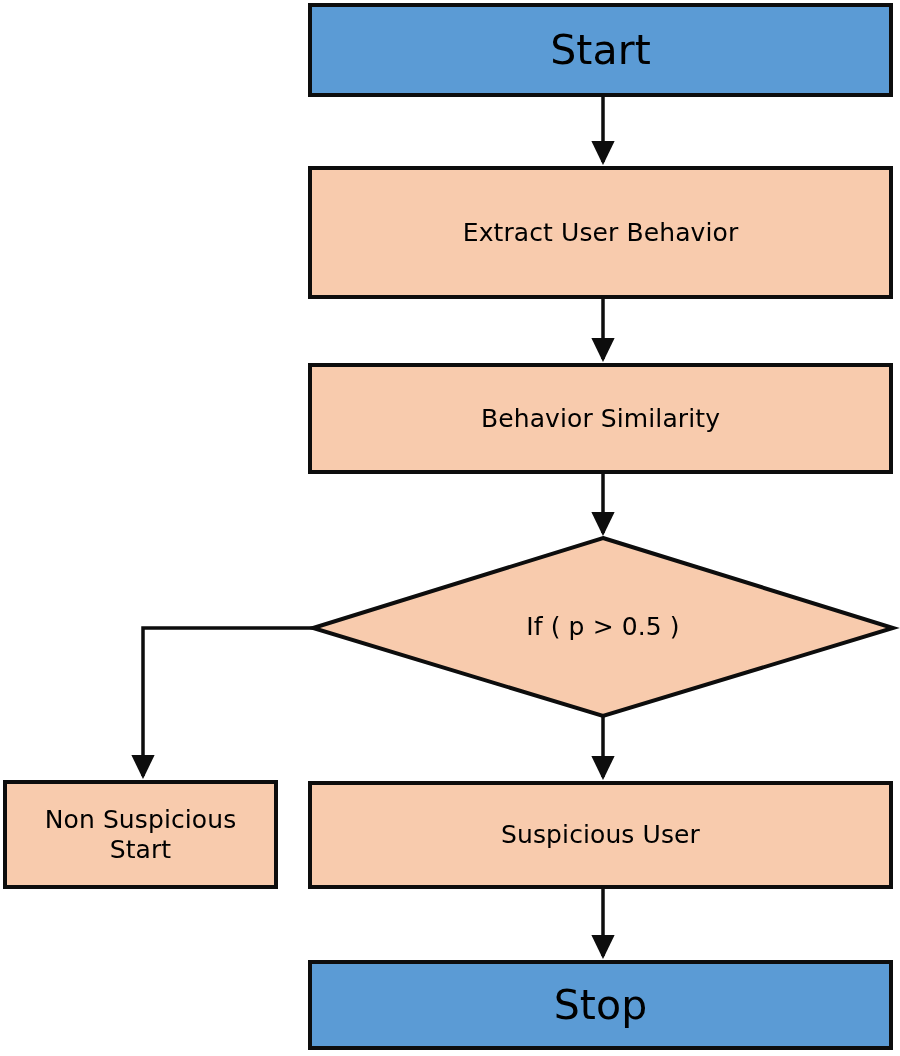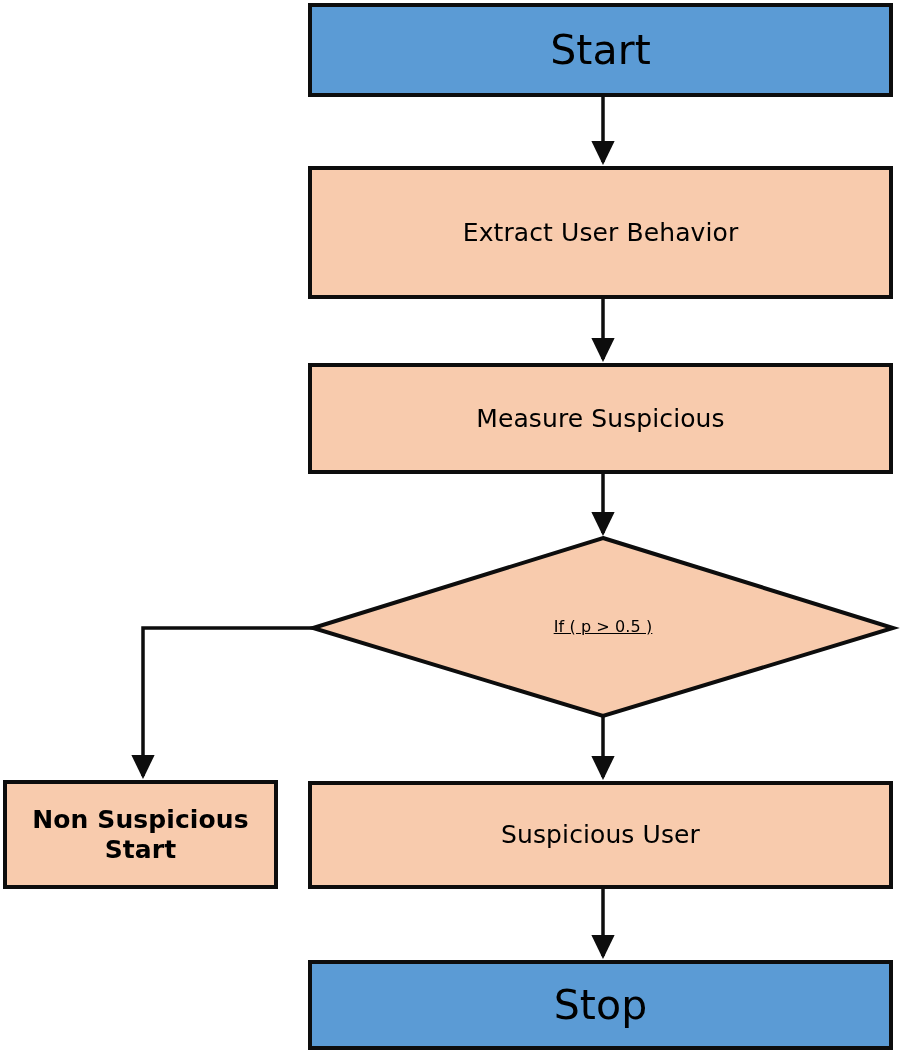--- a/index.html
+++ b/index.html
@@ -32,22 +32,22 @@
     justify-content: center;
     text-align: center;
     color: #000000;
     line-height: 1.18;
     letter-spacing: 0.1px;
     pointer-events: none;
     font-family: "DejaVu Sans", sans-serif;
   }
   .lbl-terminal { font-size: 41px; font-weight: 400; }
   .lbl-process  { font-size: 25px; font-weight: 400; }
-  .lbl-decision { font-size: 16px; font-weight: 400; text-decoration: underline; }
-  .lbl-small    { font-size: 25px; font-weight: 700; }
+  .lbl-decision { font-size: 25px; font-weight: 400; }
+  .lbl-small    { font-size: 25px; font-weight: 400; }
 </style>
 </head>
 <body>
 
 <div id="canvas">
 
   <svg id="flow-svg" viewBox="0 0 900 1056" aria-hidden="true">
     <defs>
       <marker id="arrowhead" viewBox="0 0 12 12" refX="10.5" refY="6" markerWidth="7" markerHeight="7" orient="auto-start-reverse">
         <path d="M 0 0.2 L 12 6 L 0 11.8 z" fill="#0D0D0D"></path>
@@ -78,21 +78,21 @@
 
     <line x1="603" y1="716" x2="603" y2="777" stroke="#0D0D0D" stroke-width="3.5" marker-end="url(#arrowhead)"></line>
 
     <line x1="603" y1="887" x2="603" y2="956" stroke="#0D0D0D" stroke-width="3.5" marker-end="url(#arrowhead)"></line>
   </svg>
 
   <div class="node-label lbl-process" style="left:310px; top:168px; width:581px; height:129px;">Extract User Behavior</div>
 
   <div class="node-label lbl-terminal" style="left:310px; top:5px; width:581px; height:90px;">Start</div>
 
-  <div class="node-label lbl-process" style="left:310px; top:365px; width:581px; height:107px;">Measure Suspicious</div>
+  <div class="node-label lbl-process" style="left:310px; top:365px; width:581px; height:107px;">Behavior Similarity</div>
 
   <div class="node-label lbl-decision" style="left:313px; top:538px; width:580px; height:178px;">If ( p &gt; 0.5 )</div>
 
   <div class="node-label lbl-small" style="left:5px; top:782px; width:271px; height:105px; flex-direction:column;">
     <span>Non Suspicious</span>
     <span>Start</span>
   </div>
 
   <div class="node-label lbl-terminal" style="left:310px; top:962px; width:581px; height:86px;">Stop</div>
 

